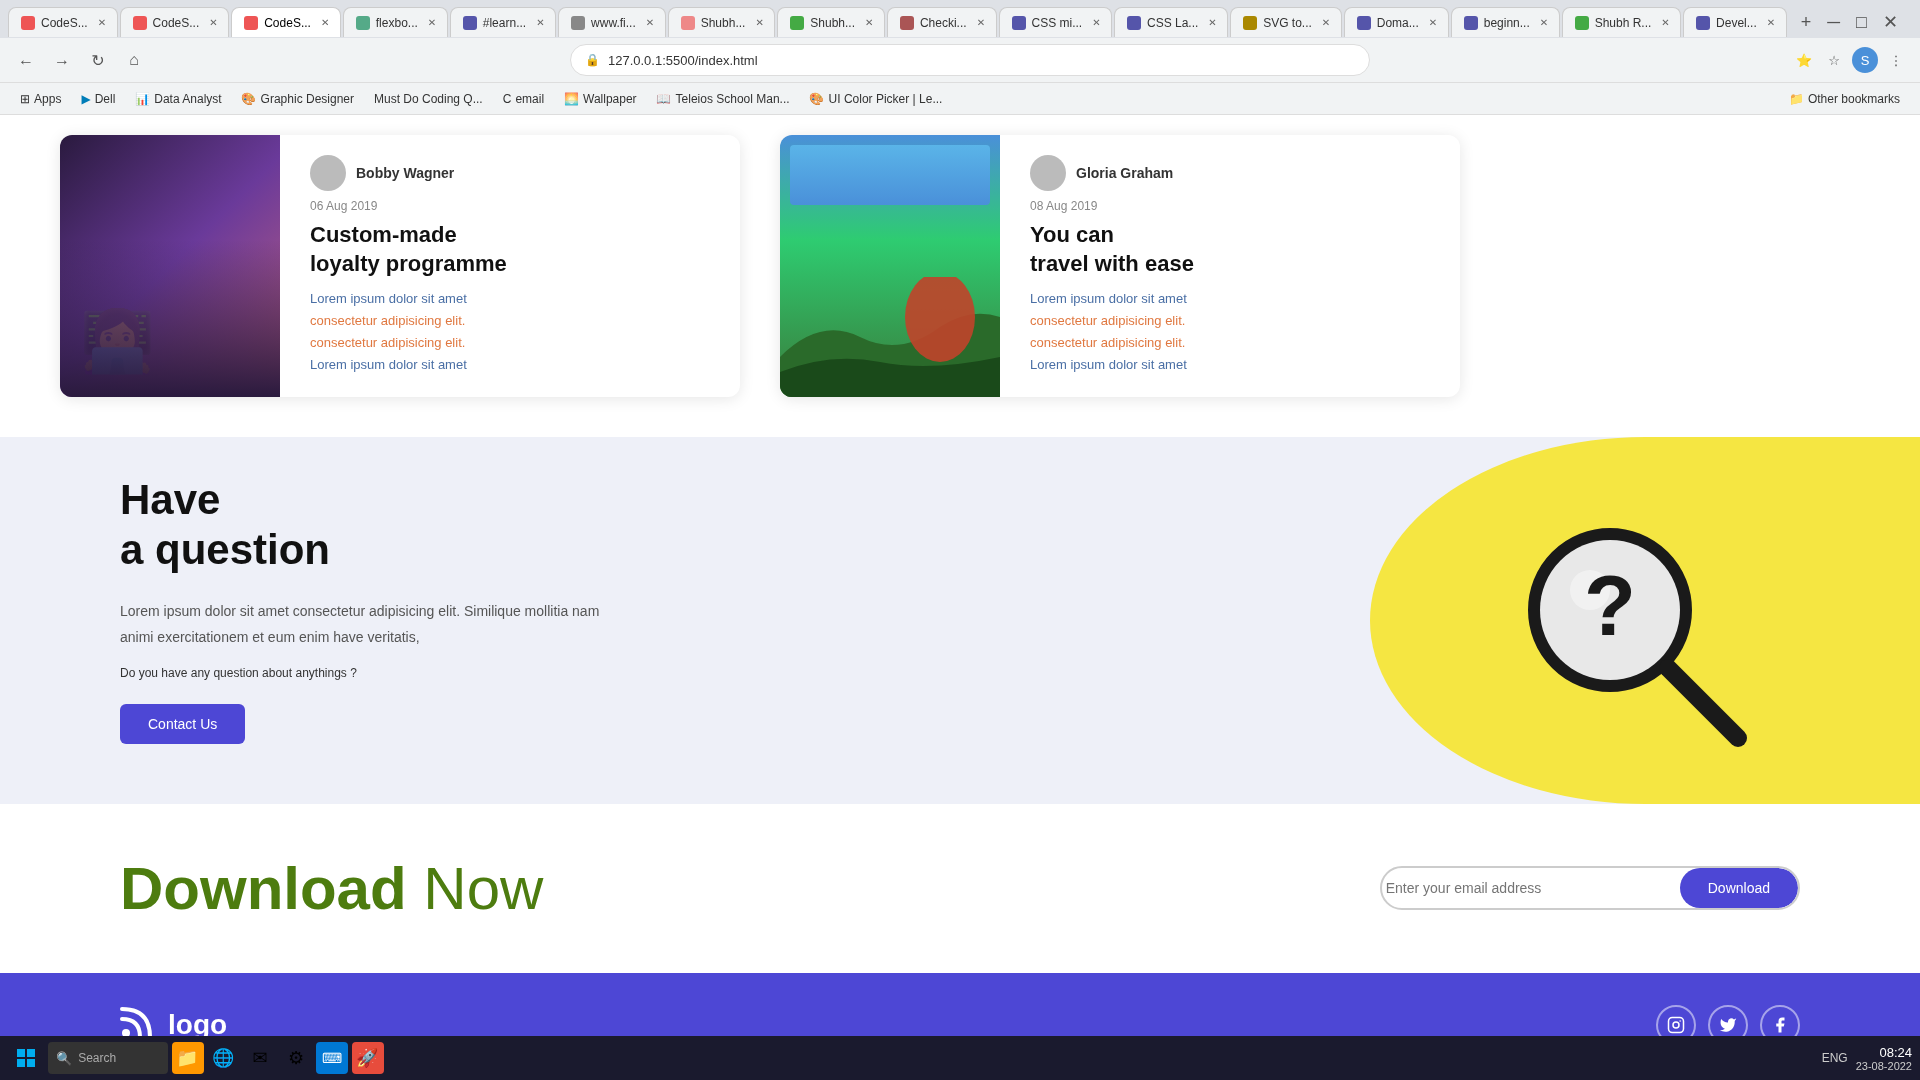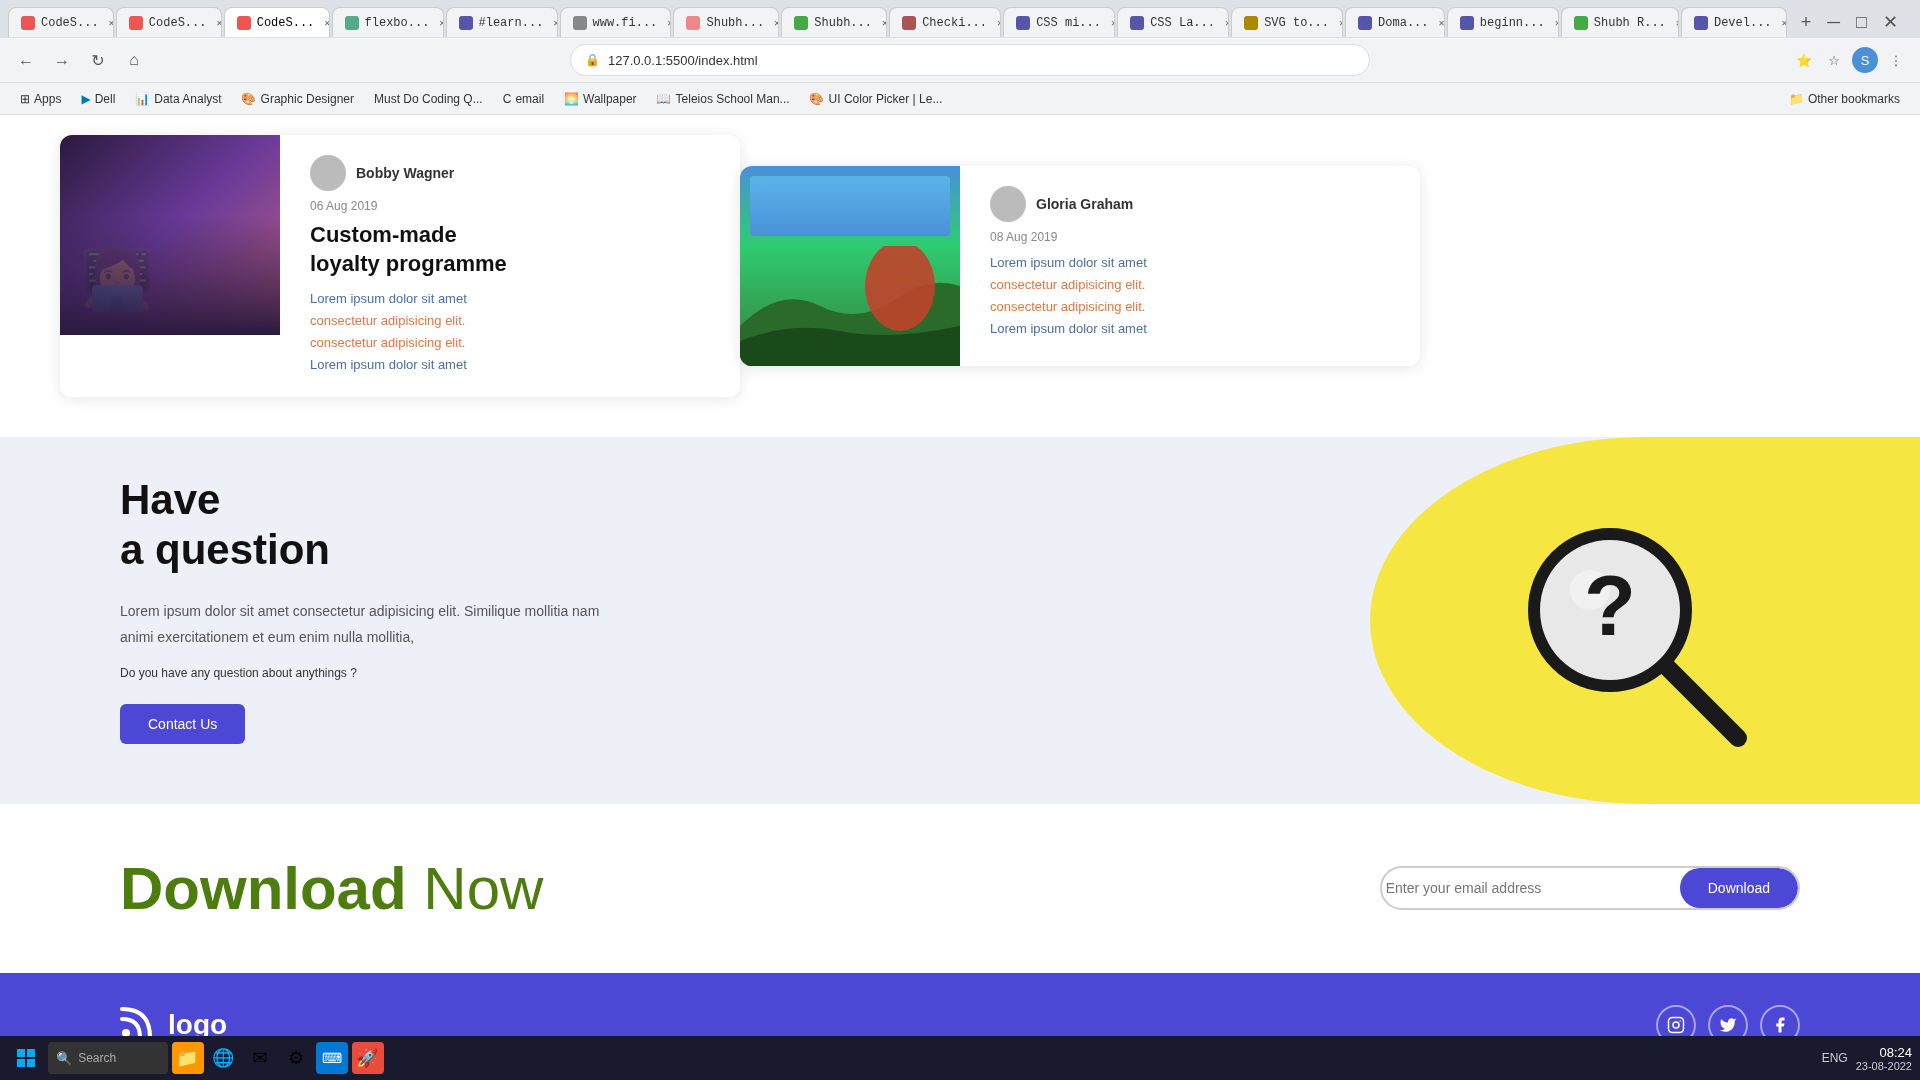--- a/index.html
+++ b/index.html
@@ -29,21 +29,20 @@
       color: #333;
       height: 30px;
       max-width: 160px;
       white-space: nowrap;
       overflow: hidden;
       text-overflow: ellipsis;
       gap: 6px;
       cursor: pointer;
       border: 1px solid #ccc;
       border-bottom: none;
-      font-family: Liberation Mono, monospace;
     }
     .tab.active {
       background: #fff;
       color: #000;
     }
     .tab-icon {
       width: 14px;
       height: 14px;
       background: #666;
       border-radius: 2px;
@@ -148,21 +147,21 @@
     .page-content {
       background: #fff;
       width: 100%;
     }
 
     
     .cards-section {
       padding: 20px 60px 40px;
       background: #fff;
       display: flex;
-      align-items: center;
+      gap: 40px;
     }
     .blog-card {
       display: flex;
       gap: 20px;
       background: #fff;
       border-radius: 12px;
       box-shadow: 0 2px 15px rgba(0,0,0,0.1);
       padding: 0;
       overflow: hidden;
       flex: 1;
@@ -628,37 +627,40 @@
           <path d="M0,95 Q50,75 100,85 Q150,95 220,80 L220,120 L0,120 Z" fill="#1a4a1a"></path>
           <ellipse cx="160" cy="40" rx="35" ry="45" fill="#c0442a" opacity="0.9"></ellipse>
         </svg>
       </div>
       <div class="card-body">
         <div class="card-avatar-row">
           <div class="card-avatar" style="background:#bbb;"></div>
           <span class="card-author">Gloria Graham</span>
         </div>
         <div class="card-date">08 Aug 2019</div>
+        <div class="card-title">
+          You can<br>travel with ease
+        </div>
         <div class="card-text">
           <span class="blue">Lorem ipsum dolor sit amet</span><br>
           <span class="orange">consectetur adipisicing elit.</span><br>
           <span class="orange">consectetur adipisicing elit.</span><br>
           <span class="blue">Lorem ipsum dolor sit amet</span>
         </div>
       </div>
     </div>
   </div>
 
   <div class="faq-section">
     <div class="faq-content">
       <div class="faq-title">
         <span>Have</span><br>
         <span>a question</span>
       </div>
-      <p class="faq-desc">Lorem ipsum dolor sit amet consectetur adipisicing elit. Similique mollitia nam animi exercitationem et eum enim nulla mollitia,</p>
+      <p class="faq-desc">Lorem ipsum dolor sit amet consectetur adipisicing elit. Similique mollitia nam animi exercitationem et eum enim have veritatis,</p>
       <p class="faq-question">Do you have any question about anythings ?</p>
       <button class="contact-btn">Contact Us</button>
     </div>
     <div class="faq-image-area">
       <div class="faq-yellow-bg"></div>
       <div class="faq-magnifier">
         <svg width="240" height="240" viewBox="0 0 240 240" xmlns="http://www.w3.org/2000/svg">
 
           <circle cx="100" cy="100" r="75" fill="#d0d0d0" stroke="#1a1a1a" stroke-width="14"></circle>
           <circle cx="100" cy="100" r="70" fill="#e8e8e8"></circle>

